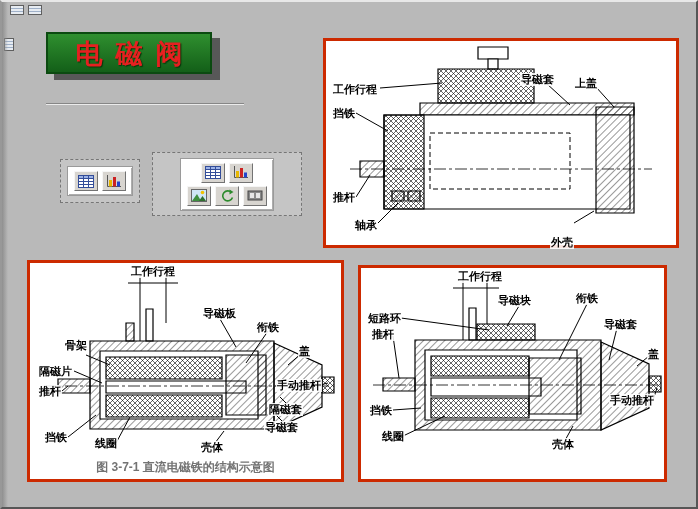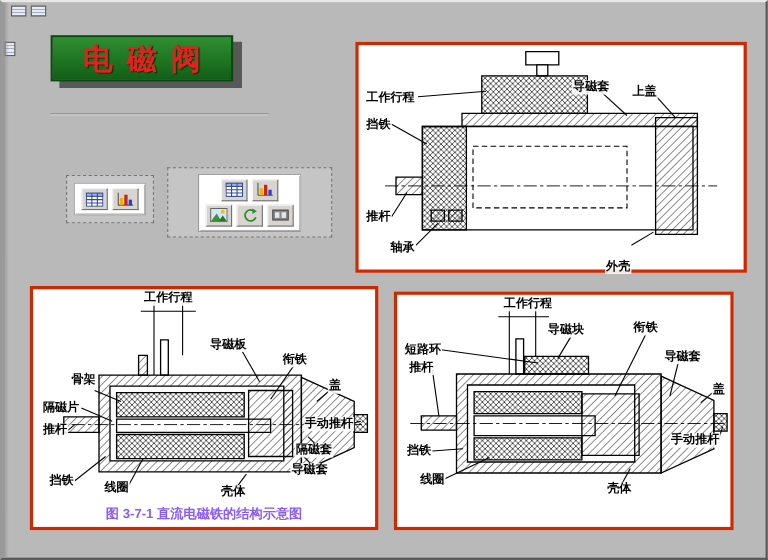--- a/index.html
+++ b/index.html
@@ -31,21 +31,21 @@
   .mini-btn{width:24px;height:20px;background:#d8d5d0;border:1px solid;
           border-color:#f6f6f6 #737373 #737373 #f6f6f6;
           display:flex;align-items:center;justify-content:center;cursor:pointer}
   .mini-btn svg{display:block}
 
   .fig{position:absolute;background:#fff;border:3px solid #cc2a00}
   .fig svg.art{position:absolute;left:0;top:0}
   .lbl{position:absolute;font-size:11px;font-weight:bold;color:#000;white-space:nowrap;
           line-height:1.15;background:rgba(255,255,255,.88);padding:0 1px}
   .caption{position:absolute;left:0;right:0;bottom:3px;text-align:center;
-          font-size:12px;font-weight:bold;color:#8b5cf6}
+          font-size:12px;font-weight:bold;color:#737373}
   .art line,.art rect,.art polygon,.art polyline,.art path{vector-effect:non-scaling-stroke}
 </style>
 </head>
 <body>
 
 <svg width="0" height="0" style="position:absolute" aria-hidden="true">
   <defs>
     <pattern id="ph-d" width="5" height="5" patternUnits="userSpaceOnUse" patternTransform="rotate(45)">
       <line x1="0" y1="0" x2="0" y2="5" stroke="#000" stroke-width="0.8"></line>
     </pattern>
@@ -206,21 +206,21 @@
         <line x1="32" y1="128" x2="38" y2="123"></line>
         <line x1="290" y1="122" x2="298" y2="120"></line>
         <line x1="262" y1="146" x2="250" y2="134"></line>
         <line x1="258" y1="164" x2="246" y2="152"></line>
         <line x1="38" y1="174" x2="66" y2="152"></line>
         <line x1="86" y1="180" x2="100" y2="154"></line>
         <line x1="182" y1="184" x2="194" y2="168"></line>
       </g>
     </svg>
     <span class="lbl" style="left:100px;top:2px">工作行程</span>
-    <span class="lbl" style="left:160px;top:44px">导磁板</span>
+    <span class="lbl" style="left:172px;top:44px">导磁板</span>
     <span class="lbl" style="left:226px;top:58px">衔铁</span>
     <span class="lbl" style="left:268px;top:82px">盖</span>
     <span class="lbl" style="left:34px;top:76px">骨架</span>
     <span class="lbl" style="left:8px;top:102px">隔磁片</span>
     <span class="lbl" style="left:8px;top:122px">推杆</span>
     <span class="lbl" style="left:246px;top:116px">手动推杆</span>
     <span class="lbl" style="left:238px;top:140px">隔磁套</span>
     <span class="lbl" style="left:234px;top:158px">导磁套</span>
     <span class="lbl" style="left:14px;top:168px">挡铁</span>
     <span class="lbl" style="left:64px;top:174px">线圈</span>

